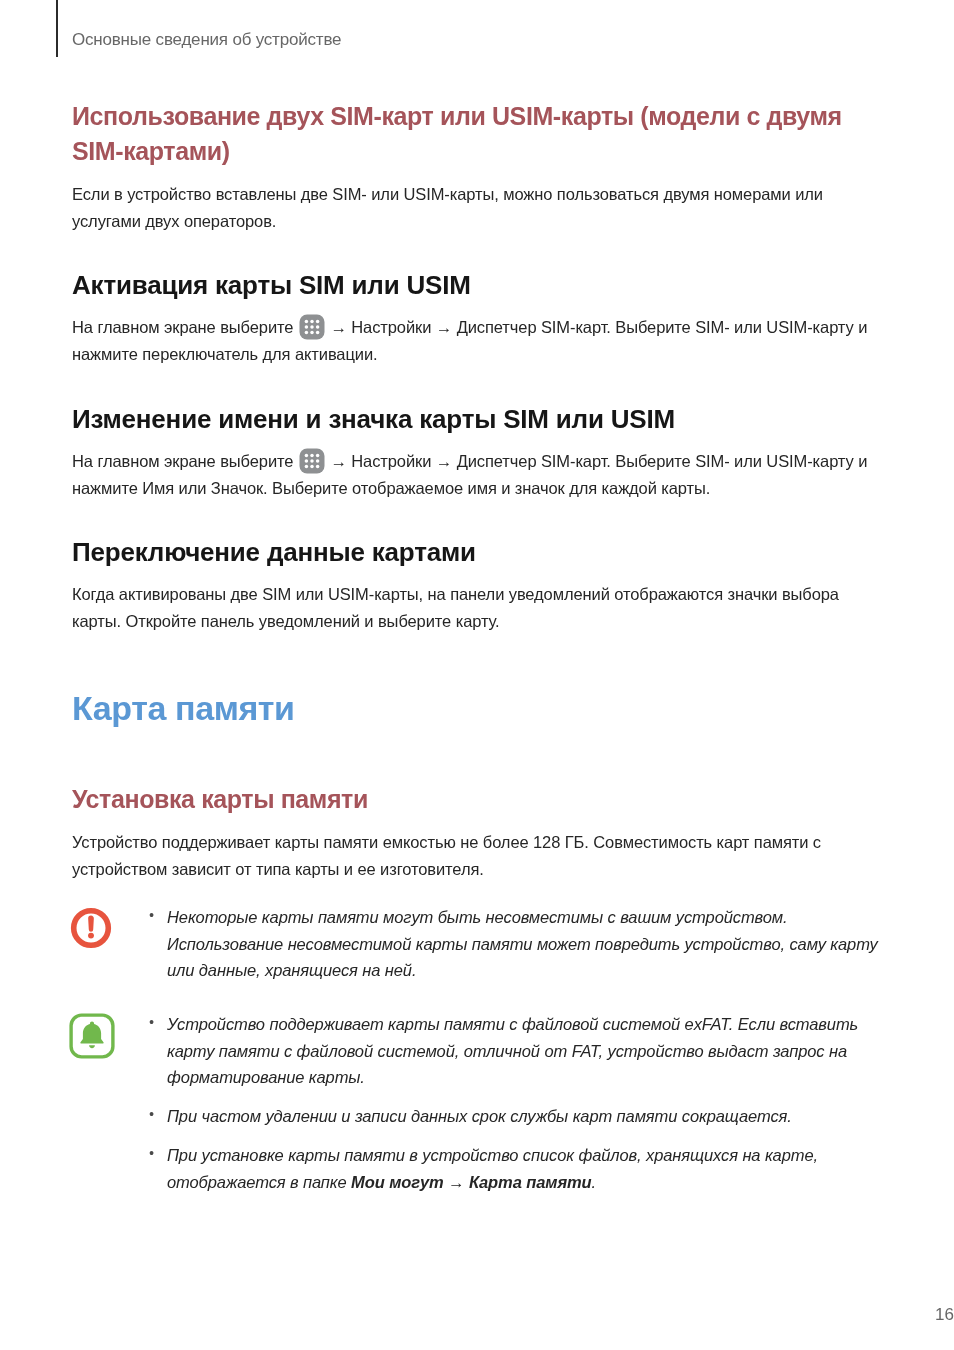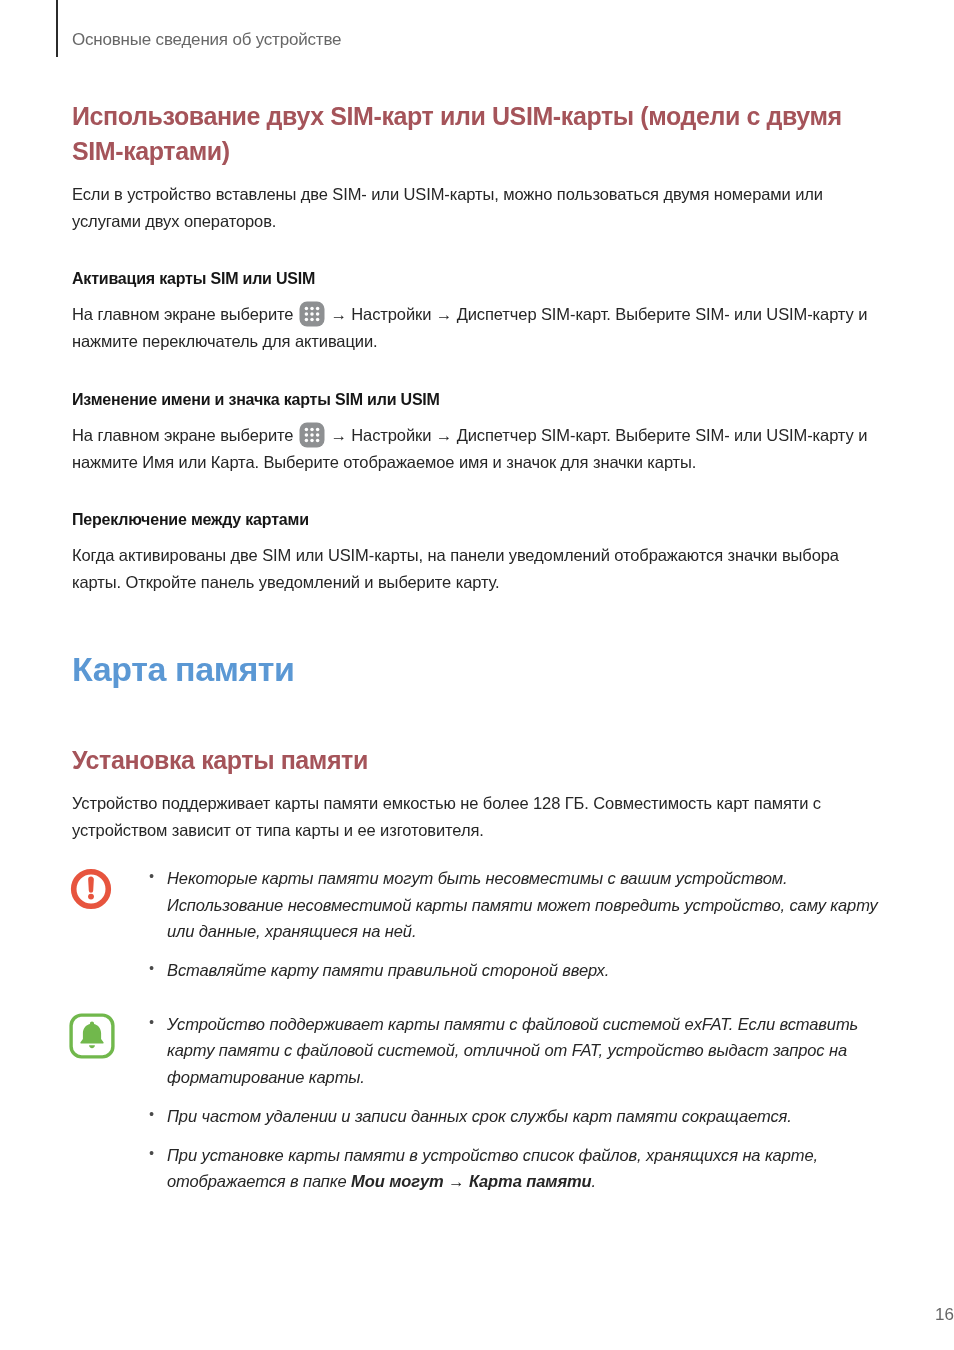--- a/index.html
+++ b/index.html
@@ -36,21 +36,21 @@
   h2.red.second { margin-top: 54px; }
 
   h1.blue {
     font-size: 34px; font-weight: 700; line-height: 1.15;
     color: var(--heading-blue, #5b98d4);
     letter-spacing: -0.4px;
     margin: 54px 0 0 0;
   }
 
   h3.sub {
-    font-size: 16px; font-weight: 700; color: #161616;
+    font-size: 26px; font-weight: 700; color: #161616;
     letter-spacing: -0.2px;
     margin: 36px 0 0 0;
   }
 
   p.body {
     font-size: 16.5px; line-height: 1.62; letter-spacing: -0.1px;
     color: var(--text, #262626);
     margin: 13px 0 0 0;
     max-width: 812px;
   }
@@ -130,39 +130,38 @@
     <circle cx="7.4" cy="7.4" r="1.75" fill="#fff"></circle>
           <circle cx="13" cy="7.4" r="1.75" fill="#fff"></circle>
           <circle cx="18.6" cy="7.4" r="1.75" fill="#fff"></circle>
     <circle cx="7.4" cy="13" r="1.75" fill="#fff"></circle>
           <circle cx="13" cy="13" r="1.75" fill="#fff"></circle>
           <circle cx="18.6" cy="13" r="1.75" fill="#fff"></circle>
     <circle cx="7.4" cy="18.6" r="1.75" fill="#fff"></circle>
           <circle cx="13" cy="18.6" r="1.75" fill="#fff"></circle>
           <circle cx="18.6" cy="18.6" r="1.75" fill="#fff"></circle>
   </svg></span>
-<span> → </span><b>Настройки</b><span> → </span><b>Диспетчер SIM-карт</b><span>. Выберите SIM- или USIM-карту и нажмите </span><b>Имя</b><span> или </span><b>Карта</b><span>. Выберите отображаемое имя и значок для значки карты.</span></p>
+<span> → </span><b>Настройки</b><span> → </span><b>Диспетчер SIM-карт</b><span>. Выберите SIM- или USIM-карту и нажмите </span><b>Имя</b><span> или </span><b>Значок</b><span>. Выберите отображаемое имя и значок для каждой карты.</span></p>
 
-  <h3 class="sub">Переключение между картами</h3>
+  <h3 class="sub">Переключение данные картами</h3>
   <p class="body"><span>Когда активированы две SIM или USIM-карты, на панели уведомлений отображаются значки выбора карты. Откройте панель уведомлений и выберите карту.</span></p>
 
   <h1 class="blue">Карта памяти</h1>
 
   <h2 class="red second">Установка карты памяти</h2>
   <p class="body">Устройство поддерживает карты памяти емкостью не более 128 ГБ. Совместимость карт памяти с устройством зависит от типа карты и ее изготовителя.</p>
 
   <div class="note warning">
     <span class="note-icon warn"><svg width="44" height="44" viewBox="0 0 44 44" aria-hidden="true">
       <circle cx="22" cy="22" r="17.3" fill="none" stroke="currentColor" stroke-width="5.6"></circle>
       <path fill="currentColor" d="M22 9.6c1.62 0 2.92 1.35 2.83 2.97l-.62 10.9a2.21 2.21 0 0 1-4.42 0l-.62-10.9A2.83 2.83 0 0 1 22 9.6z"></path>
       <circle cx="22" cy="29.6" r="2.95" fill="currentColor"></circle>
     </svg></span>
     <ul class="note-list">
       <li><span>Некоторые карты памяти могут быть несовместимы с вашим устройством. Использование несовместимой карты памяти может повредить устройство, саму карту или данные, хранящиеся на ней.</span></li>
-      <li><span>Вставляйте карту памяти правильной стороной вверх.</span></li>
     </ul>
   </div>
 
   <div class="note notice">
     <span class="note-icon bell"><svg width="46" height="46" viewBox="0 0 46 46" aria-hidden="true">
       <rect x="2.1" y="2.1" width="41.8" height="41.8" rx="10.5" fill="none" stroke="currentColor" stroke-width="3.4"></rect>
       <path fill="currentColor" d="M23 8.4c1.15 0 2.08.93 2.08 2.08v.5c4.07.95 7.02 4.6 7.02 9.02v6.1l2.4 3.1c.37.55.02 1.25-.68 1.25H12.18c-.7 0-1.05-.7-.68-1.25l2.4-3.1V20c0-4.42 2.95-8.07 7.02-9.02v-.5c0-1.15.93-2.08 2.08-2.08z"></path>
       <path fill="currentColor" d="M20.1 32.3h5.8c0 1.6-1.3 2.9-2.9 2.9s-2.9-1.3-2.9-2.9z"></path>
     </svg></span>
     <ul class="note-list">

